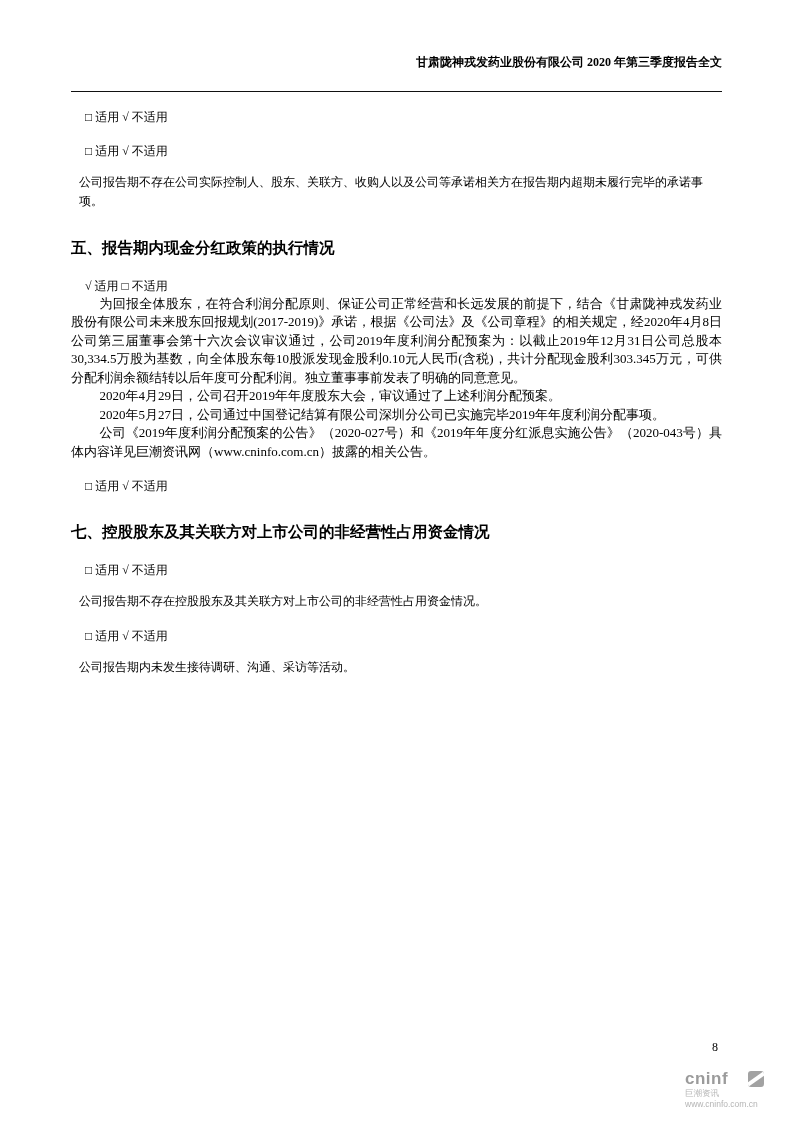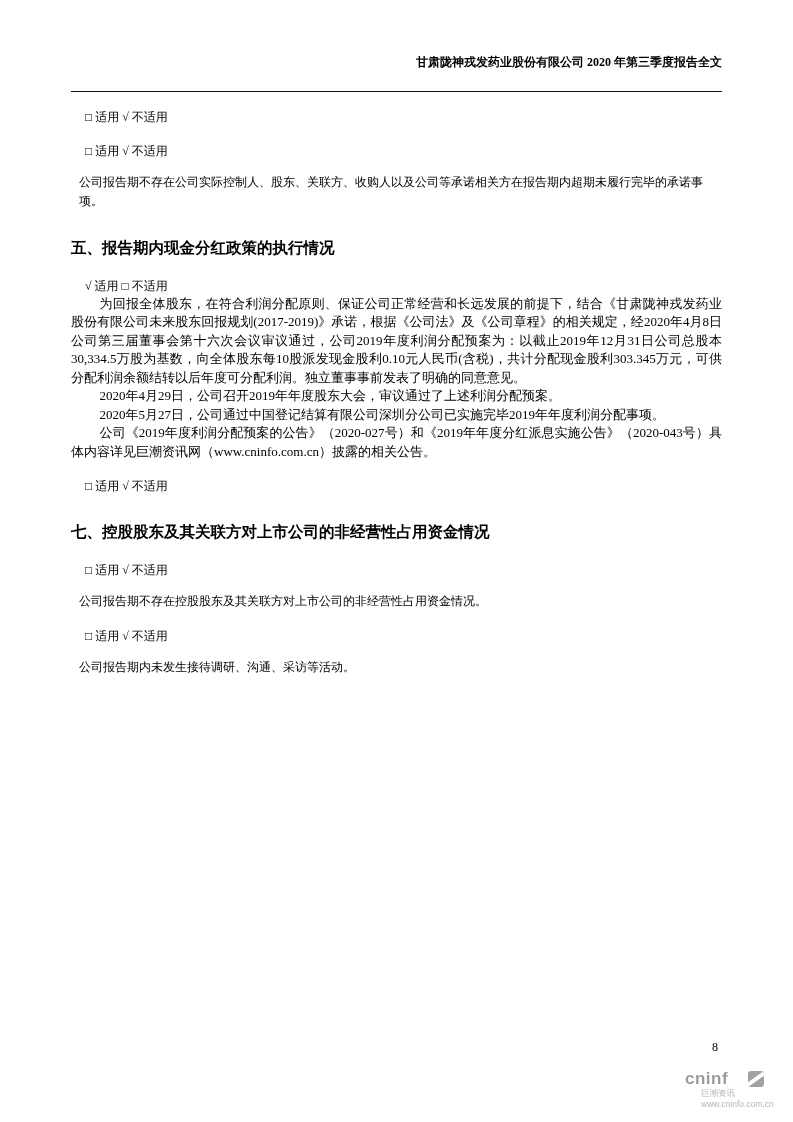--- a/index.html
+++ b/index.html
@@ -90,21 +90,20 @@
     top: 6px;
     width: 24px;
     height: 4px;
     background: #ffffff;
     transform: rotate(-35deg);
   }
   .logo-sub {
     font-size: 8.5px;
     color: #b5b5b5;
     margin-top: 1px;
-    margin-left: 16px;
   }
 </style>
 </head>
 <body>
 
 <div class="page">
   <div class="content">
 
     <div class="doc-header">
       <span>甘肃陇神戎发药业股份有限公司 2020 年第三季度报告全文</span>

